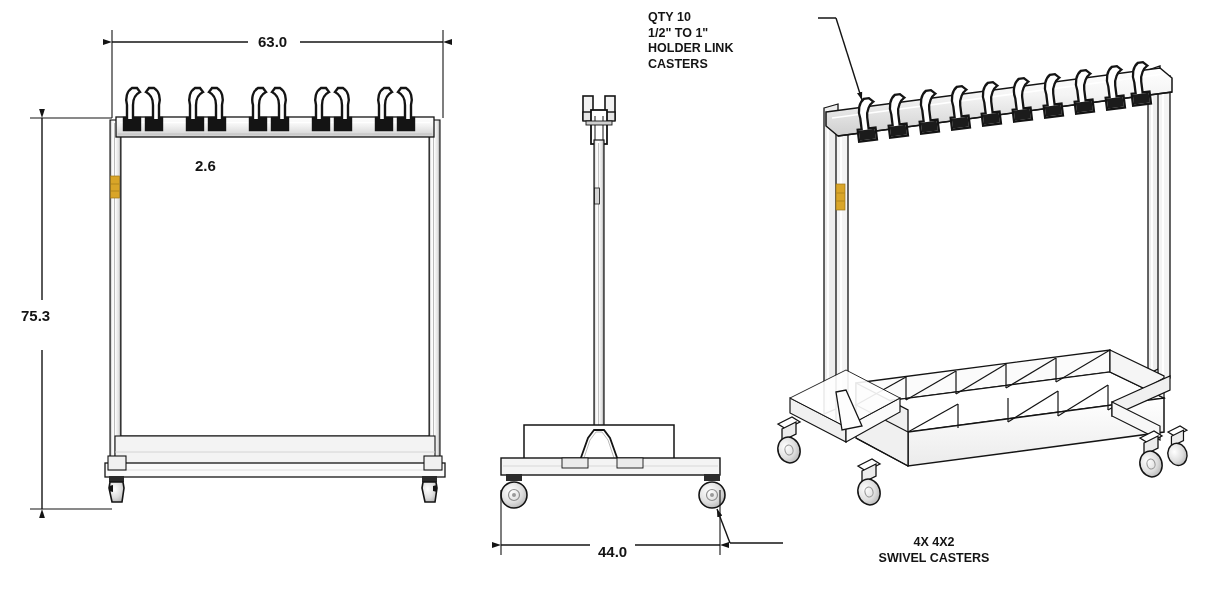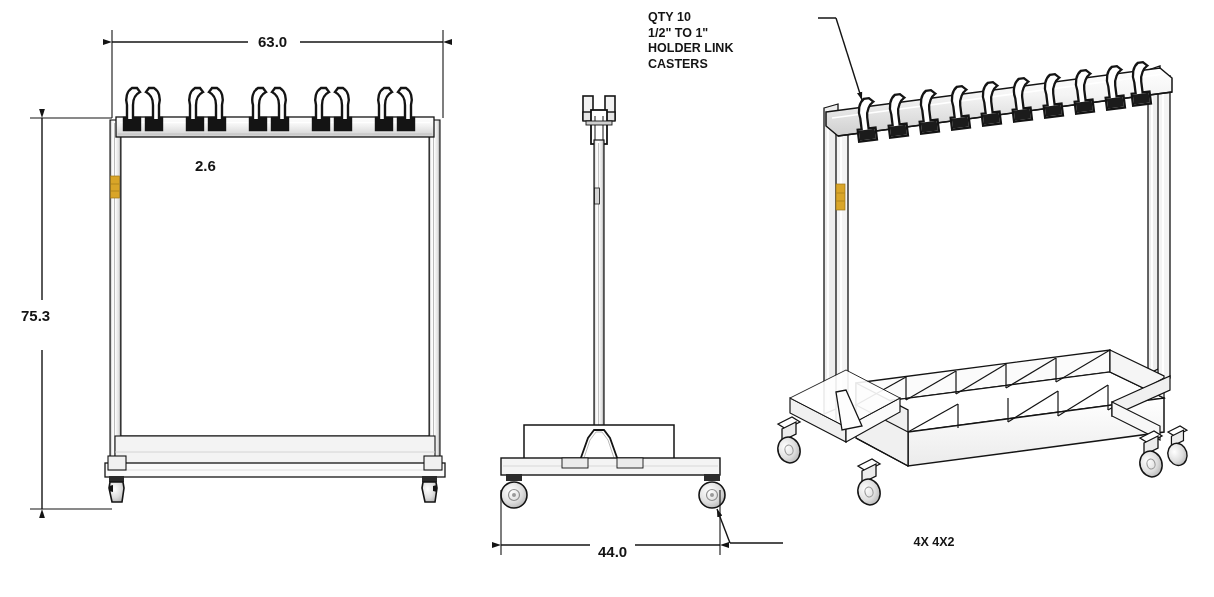--- a/index.html
+++ b/index.html
@@ -429,15 +429,16 @@
 
   <div class="note-block" style="left:648px; top:10px; width:170px;">
     <span class="note-line">QTY 10</span>
     <span class="note-line">1/2" TO 1"</span>
     <span class="note-line">HOLDER LINK</span>
     <span class="note-line">CASTERS</span>
   </div>
 
   <div class="note-block note-block-left" style="left:786px; top:535px; width:200px;">
     <span class="note-line">4X 4X2</span>
+    <span class="note-line">SWIVEL CASTERS</span>
   </div>
 
 </div>
 
 </body></html>

